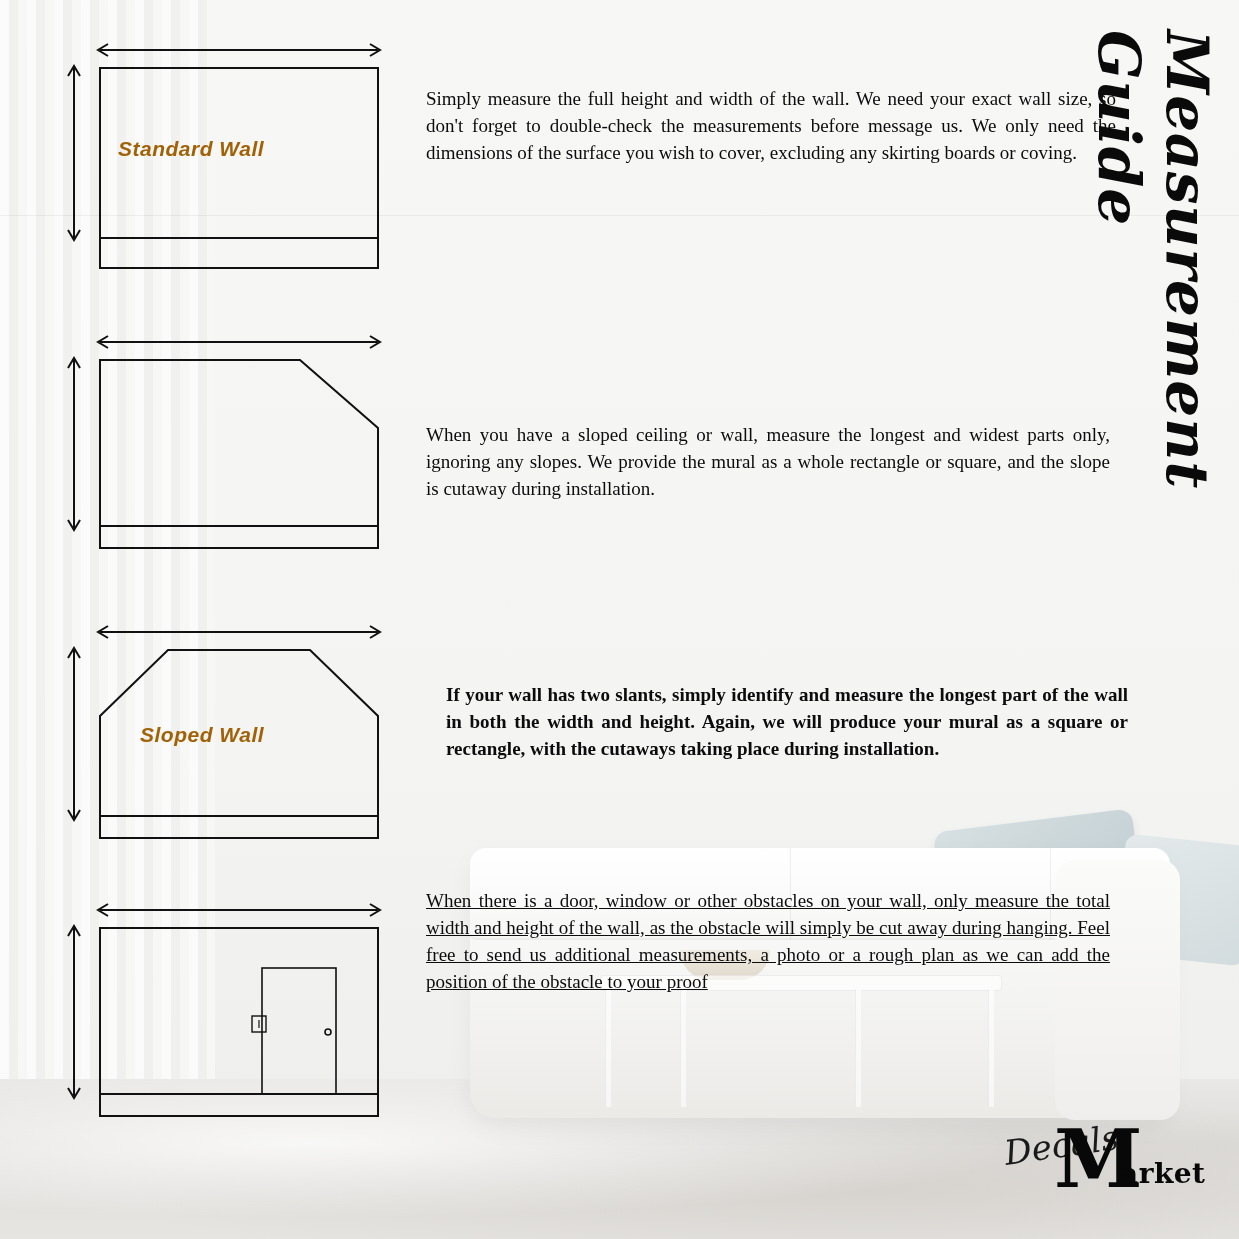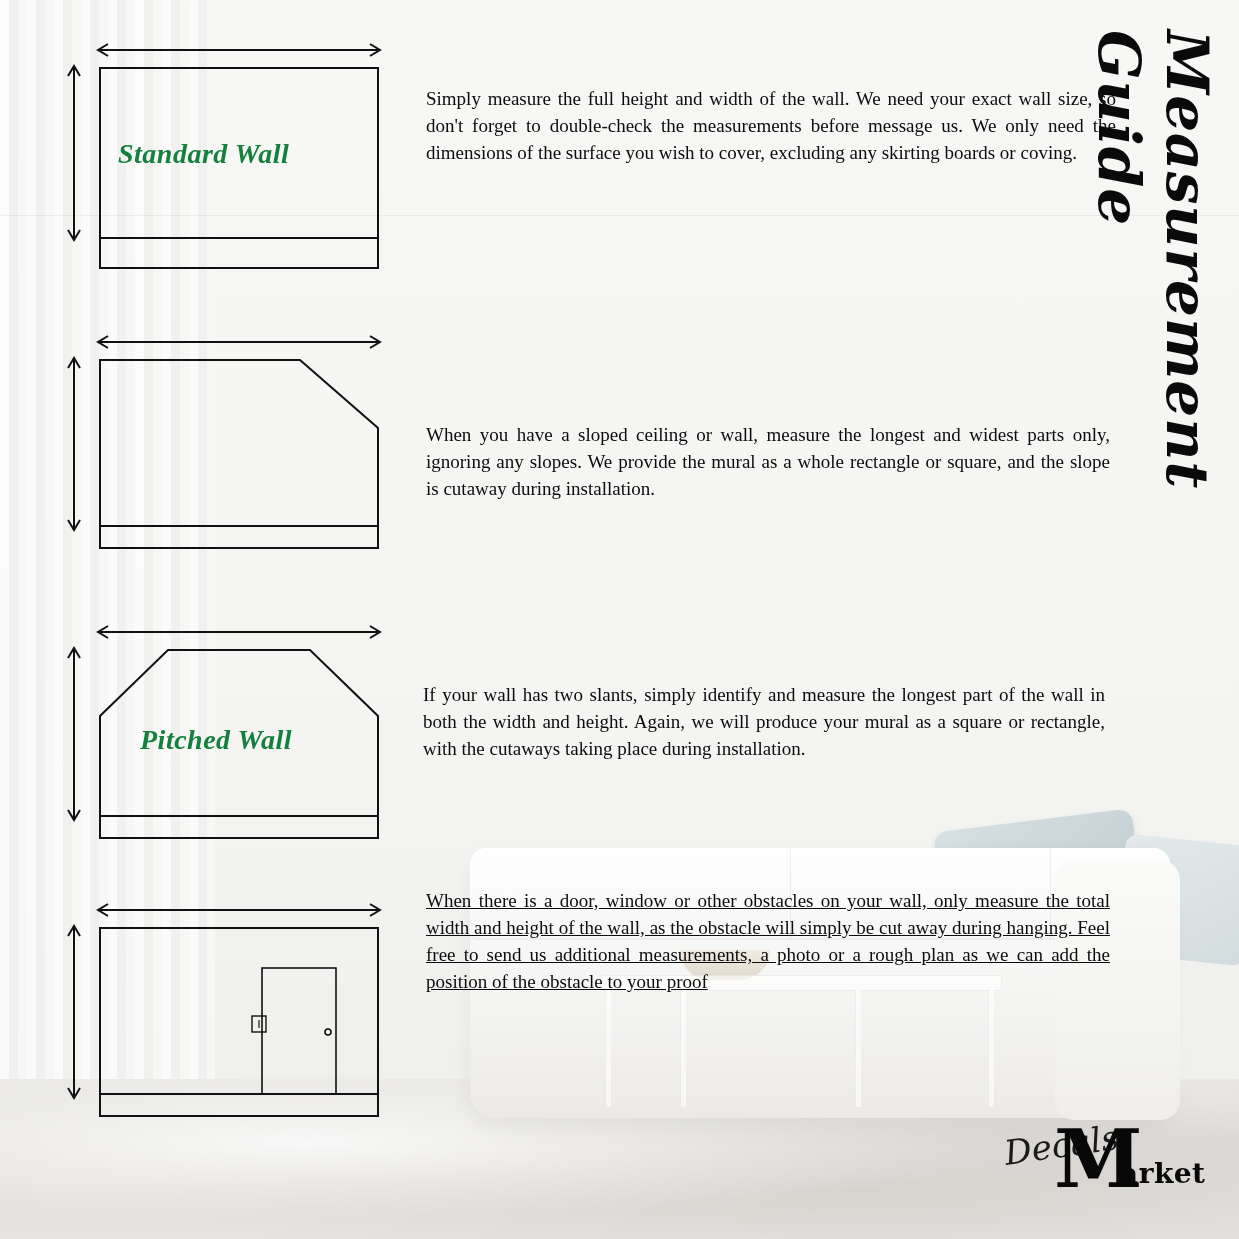--- a/index.html
+++ b/index.html
@@ -119,25 +119,25 @@
   }
 
   
   .diagram {
     position: absolute;
   }
   .diagram svg { display: block; }
 
   .label {
     position: absolute;
-    font-family: Liberation Serif, serif;
+    font-family: Liberation Sans, sans-serif;
     font-style: italic;
     font-weight: bold;
-    font-size: 28px;
-    color: #15803d;
+    font-size: 21px;
+    color: #a16207;
     letter-spacing: .5px;
     line-height: 1.25;
     white-space: pre-line;
   }
 
   
   .para {
     position: absolute;
     font-family: "Liberation Serif", serif;
     font-size: 19px;
@@ -264,22 +264,22 @@
       <polyline points="48,6 38,12 48,18" fill="none"></polyline>
       <polyline points="310,6 320,12 310,18" fill="none"></polyline>
       <line x1="14" y1="30" x2="14" y2="198"></line>
       <polyline points="8,38 14,28 20,38" fill="none"></polyline>
       <polyline points="8,190 14,200 20,190" fill="none"></polyline>
 
       <polygon points="40,96 108,30 250,30 318,96 318,218 40,218"></polygon>
       <line x1="40" y1="196" x2="318" y2="196"></line>
     </svg>
   </div>
-  <div class="label" style="left:140px; top:722px;">Pitched Wall</div>
-  <div class="para" style="left:423px; top:682px; width:682px;">If your wall has two slants, simply identify and measure the longest part of the wall in both the width and height. Again, we will produce your mural as a square or rectangle, with the cutaways taking place during installation.</div>
+  <div class="label" style="left:140px; top:722px;">Sloped Wall</div>
+  <div class="para" style="left:446px; top:682px; width:682px;font-weight:bold;">If your wall has two slants, simply identify and measure the longest part of the wall in both the width and height. Again, we will produce your mural as a square or rectangle, with the cutaways taking place during installation.</div>
 
   <div class="diagram" style="left:60px; top:898px;">
     <svg width="340" height="225" viewBox="0 0 340 225" fill="none" stroke="#111" stroke-width="2">
       <line x1="40" y1="12" x2="318" y2="12"></line>
       <polyline points="48,6 38,12 48,18" fill="none"></polyline>
       <polyline points="310,6 320,12 310,18" fill="none"></polyline>
       <line x1="14" y1="30" x2="14" y2="198"></line>
       <polyline points="8,38 14,28 20,38" fill="none"></polyline>
       <polyline points="8,190 14,200 20,190" fill="none"></polyline>
       <rect x="40" y="30" width="278" height="188"></rect>

